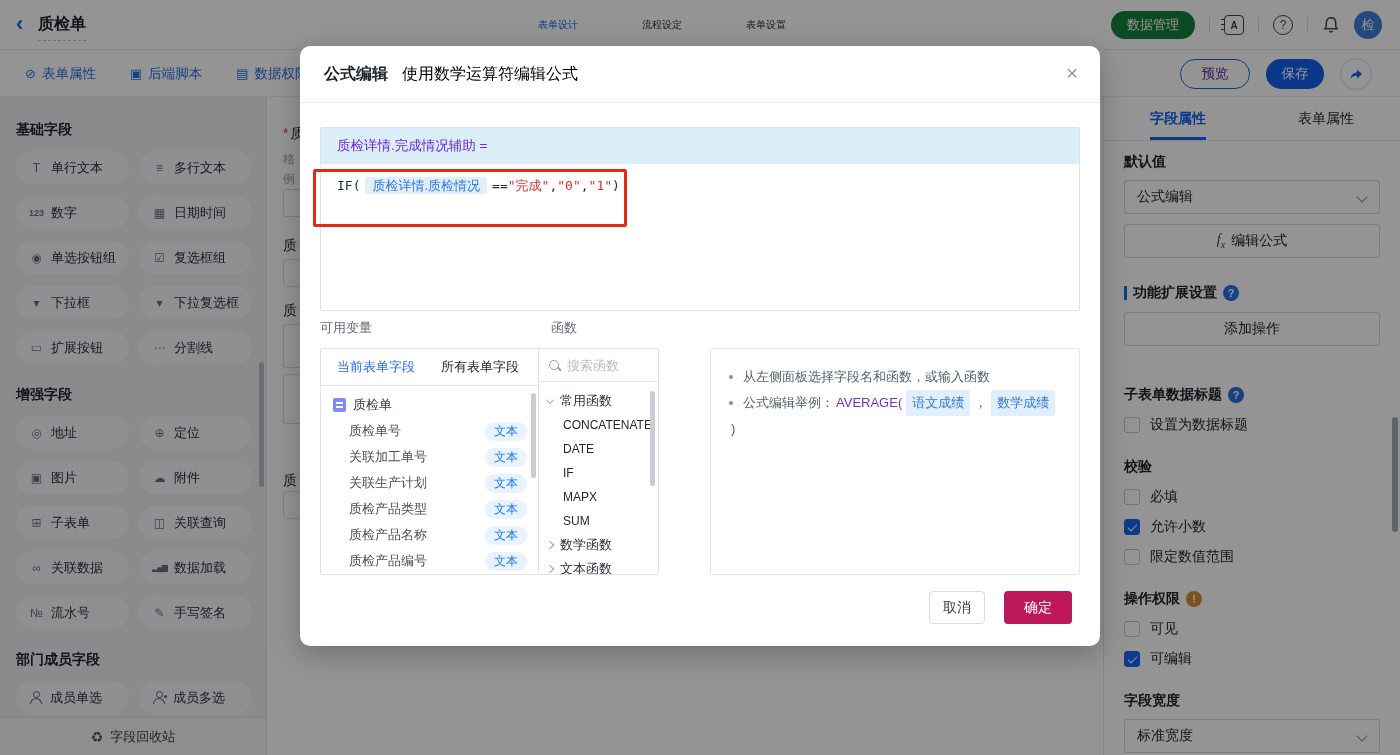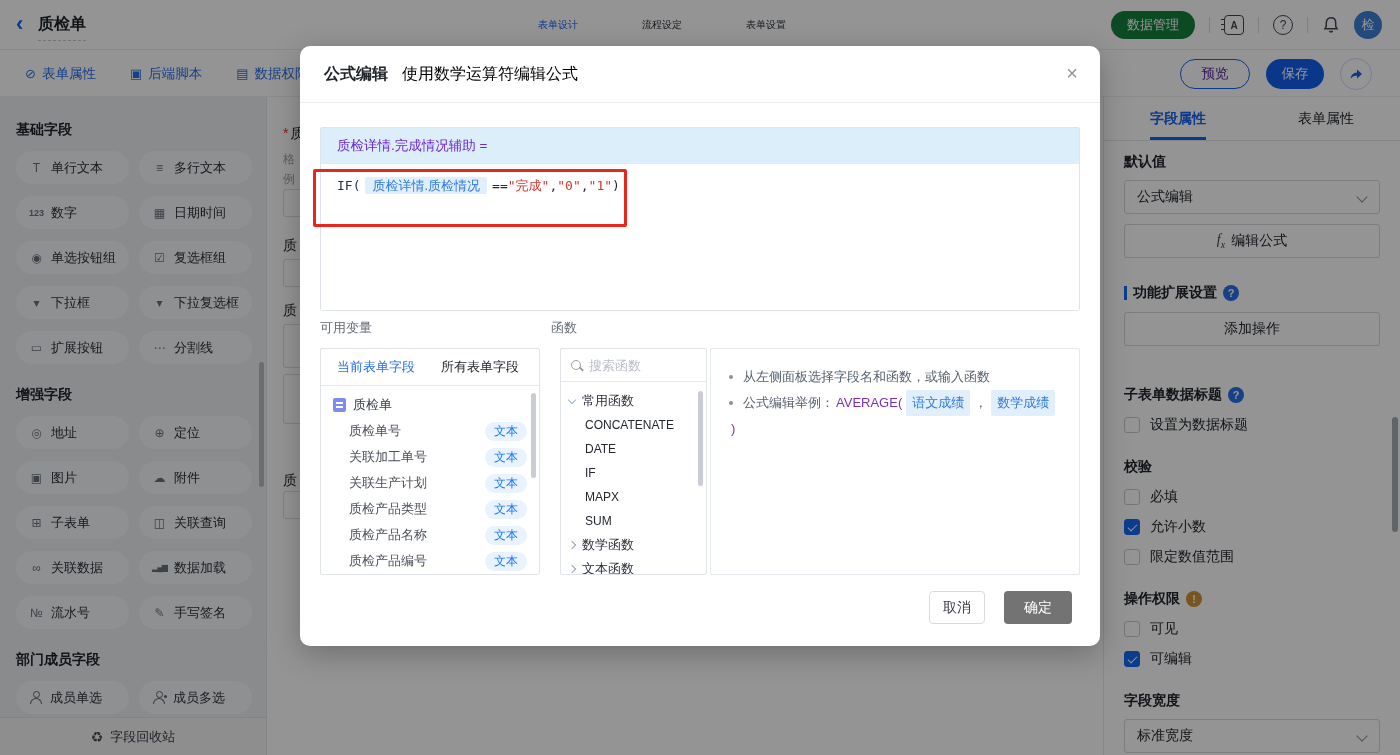--- a/index.html
+++ b/index.html
@@ -100,21 +100,21 @@
   .vtabs { height:37px; border-bottom:1px solid #e4e7ec; display:flex; align-items:center; padding:0 16px; gap:26px; }
   .vtab { font-size:13px; color:#23272e; cursor:pointer; }
   .vtab.active { color:#2a6fe8; }
   .vrow { display:flex; align-items:center; height:26px; padding:0 12px; font-size:13px; color:#383d45; cursor:pointer; }
   .vrow.child { padding-left:28px; color:#4a4f57; }
   .doc-icon { width:13px; height:14px; background:#7e8cef; border-radius:2px; position:relative; margin-right:7px; flex:none; }
   .doc-icon::after { content:""; position:absolute; left:3px; top:4px; width:7px; height:2px; background:#fff; box-shadow:0 4px 0 #fff; }
   .tbadge { margin-left:auto; background:#e8f3ff; color:#1677ff; font-size:12px; border-radius:10px; padding:1px 9px; }
   .v-scroll { position:absolute; right:3px; top:44px; width:5px; height:85px; border-radius:3px; background:#c9ccd2; }
 
-  .fnpanel { left:260px; width:147px; }
+  .fnpanel { left:238px; width:121px; }
   .fn-search { height:33px; border-bottom:1px solid #e4e7ec; display:flex; align-items:center; padding:0 10px; gap:8px; }
   .mag { width:10px; height:10px; border:1.6px solid #9aa0a8; border-radius:50%; position:relative; flex:none; }
   .mag::after { content:""; position:absolute; width:5px; height:1.6px; background:#9aa0a8; right:-4px; bottom:-1px; transform:rotate(45deg); }
   .fn-search input { border:none; outline:none; width:90px; font-size:13px; color:#383d45; background:transparent; }
   .fn-search input::placeholder { color:#b8bcc4; }
   .fnrow { display:flex; align-items:center; height:24px; padding:0 8px; font-size:13px; color:#2a2f38; cursor:pointer; }
   .fnrow.child { padding-left:24px; font-size:12px; color:#23272e; }
   .chev { width:6px; height:6px; border-right:1.4px solid #9fb3d9; border-bottom:1.4px solid #9fb3d9; display:inline-block; margin-right:7px; flex:none; }
   .chev.down { transform:rotate(45deg); margin-top:-3px; }
   .chev.right { transform:rotate(-45deg); border-color:#9aa0a8; }
@@ -122,21 +122,21 @@
 
   .helppanel { position:absolute; left:410px; top:302px; width:370px; height:227px; border:1px solid #e4e7ec; border-radius:2px; padding:15px 18px; }
   .hline { font-size:13px; color:#55606e; line-height:26px; display:flex; align-items:center; flex-wrap:wrap; }
   .hline .dot { width:4px; height:4px; border-radius:50%; background:#8a9099; margin-right:10px; flex:none; }
   .hfn { color:#7b2fbe; margin-left:2px; }
   .hchip { background:#e1eefb; color:#2f7be0; padding:0 6px; border-radius:2px; margin:0 4px; }
   .hsep { color:#55606e; }
 
   .m-foot { position:absolute; left:0; right:0; bottom:0; height:72px; }
   .btn-cancel { position:absolute; right:115px; bottom:22px; width:56px; height:33px; border:1px solid #d8dbe0; border-radius:4px; background:#fff; font-size:14px; color:#383c42; display:flex; align-items:center; justify-content:center; cursor:pointer; }
-  .btn-ok { position:absolute; right:28px; bottom:22px; width:68px; height:33px; border-radius:4px; background:#737373; font-size:14px; color:#fff; display:flex; align-items:center; justify-content:center; cursor:pointer; }
+  .btn-ok { position:absolute; right:28px; bottom:22px; width:68px; height:33px; border-radius:4px; background:#be185d; font-size:14px; color:#fff; display:flex; align-items:center; justify-content:center; cursor:pointer; }
 </style>
 </head>
 <body>
 
 <div class="stage">
 
   <div class="topbar">
     <span class="back">‹</span>
     <span class="apptitle">质检单</span>
     <div class="navtabs">

